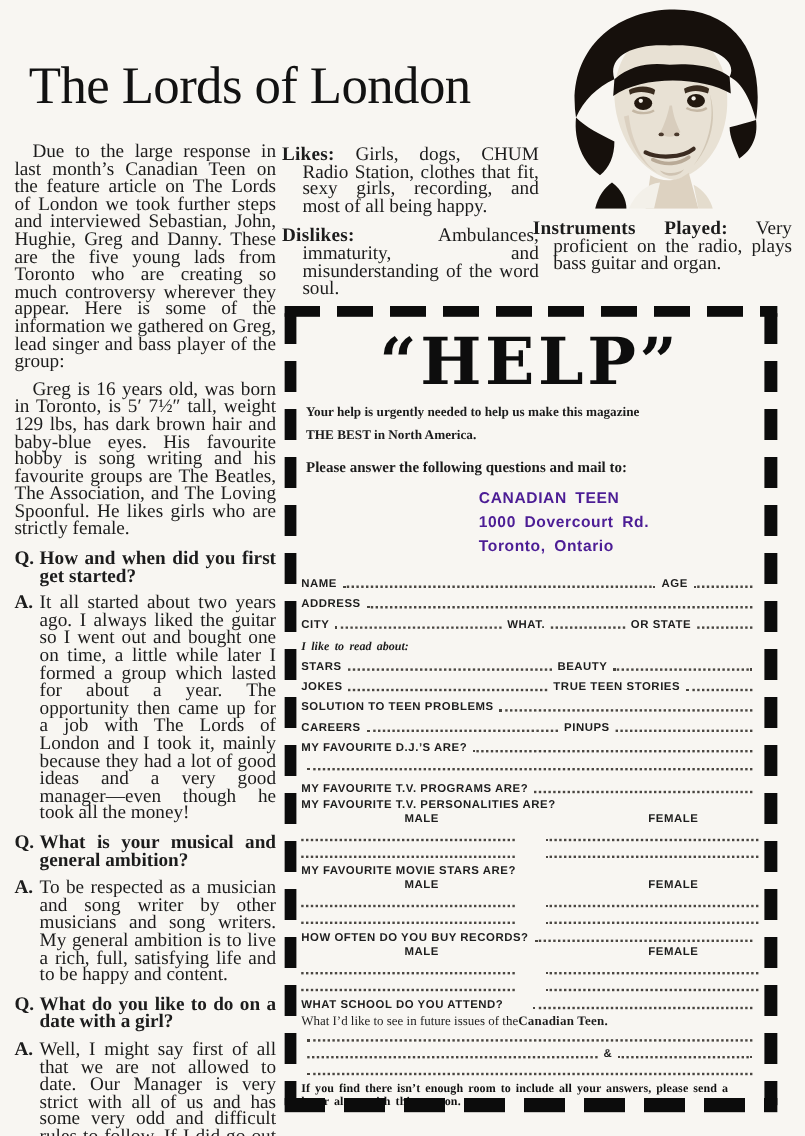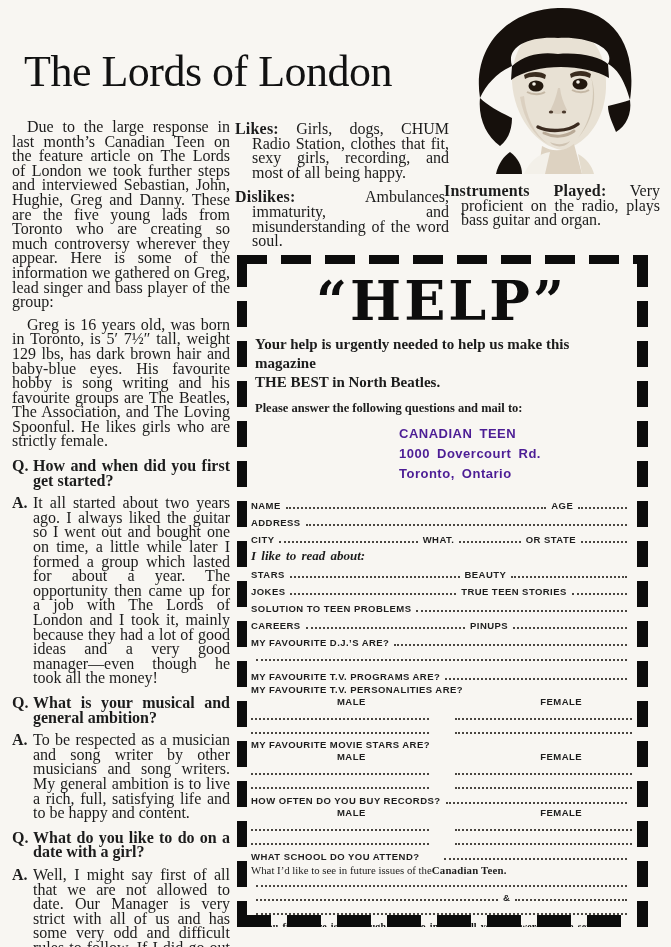--- a/index.html
+++ b/index.html
@@ -40,42 +40,42 @@
     background:repeating-linear-gradient(90deg,#0c0c0c 0 34px,transparent 34px 50px); }
   .b-left{ top:6px; bottom:6px; left:0; width:10px;
     background:repeating-linear-gradient(180deg,#0c0c0c 0 26px,transparent 26px 40px); }
   .b-right{ top:6px; bottom:6px; right:0; width:11px;
     background:repeating-linear-gradient(180deg,#0c0c0c 0 26px,transparent 26px 40px); }
   .help-heading{
     margin-top:8px; text-align:center;
     font-family:"DejaVu Serif", serif; font-weight:bold;
     font-size:54px; line-height:56px; letter-spacing:3px; color:#0d0d0d;
   }
-  .intro{ margin:6px 0 0 4px; font-weight:bold; font-size:15px; line-height:19px; }
+  .intro{ margin:6px 0 0 4px; font-weight:bold; font-size:11px; line-height:19px; }
   .mail-instr{ margin:9px 0 0 4px; font-weight:bold; font-size:12.5px; }
   .address{
     margin:8px 0 0 148px;
     font-family:"Liberation Sans", sans-serif; font-weight:bold;
     font-size:13px; line-height:20px; letter-spacing:.5px; word-spacing:3px;
     color:#4c1d95;
   }
   .form{ margin-top:11px; }
   .frow{ display:flex; align-items:flex-end; }
   .flabel{
     font-family:"Liberation Sans", sans-serif; font-weight:bold;
     font-size:9.5px; letter-spacing:.45px; color:#1d1d1d;
     white-space:nowrap; padding-bottom:1px;
   }
   .dots{
     flex-grow:1; height:0; align-self:flex-end;
     border-bottom:2px dotted #4a4641; margin:0 5px 3px 5px;
   }
   .read-head{
     font-family:"Liberation Serif", serif; font-style:italic; font-weight:bold;
-    font-size:13px; word-spacing:2px;
+    font-size:10px; word-spacing:2px;
   }
   .mf .m{ margin-left:86px;margin-top:40px; }
   .mf .f{ margin-left:auto; margin-right:50px; }
   .dual{ gap:26px; }
   .dual .dots{ margin:0 0 3px 0; }
   .future{ font-size:10.8px; }
   .future b{ letter-spacing:.2px; }
   .footer-note{
     margin-top:3px; font-weight:bold; font-size:10px;
     letter-spacing:.1px; word-spacing:1.5px; color:#111;
@@ -167,21 +167,21 @@
 
   <div class="coupon">
     <div class="b-edge b-top"></div>
     <div class="b-edge b-bottom"></div>
     <div class="b-edge b-left"></div>
     <div class="b-edge b-right"></div>
 
     <div class="help-heading">“HELP”</div>
     <div class="intro">
       <div>Your help is urgently needed to help us make this magazine</div>
-      <div>THE BEST in North Beatles.</div>
+      <div>THE BEST in North America.</div>
     </div>
     <div class="mail-instr">Please answer the following questions and mail to:</div>
     <div class="address">
       <div>CANADIAN TEEN</div>
       <div>1000 Dovercourt Rd.</div>
       <div>Toronto, Ontario</div>
     </div>
 
     <div class="form" id="coupon-form">
         <div class="frow" style="height: 17px;">

